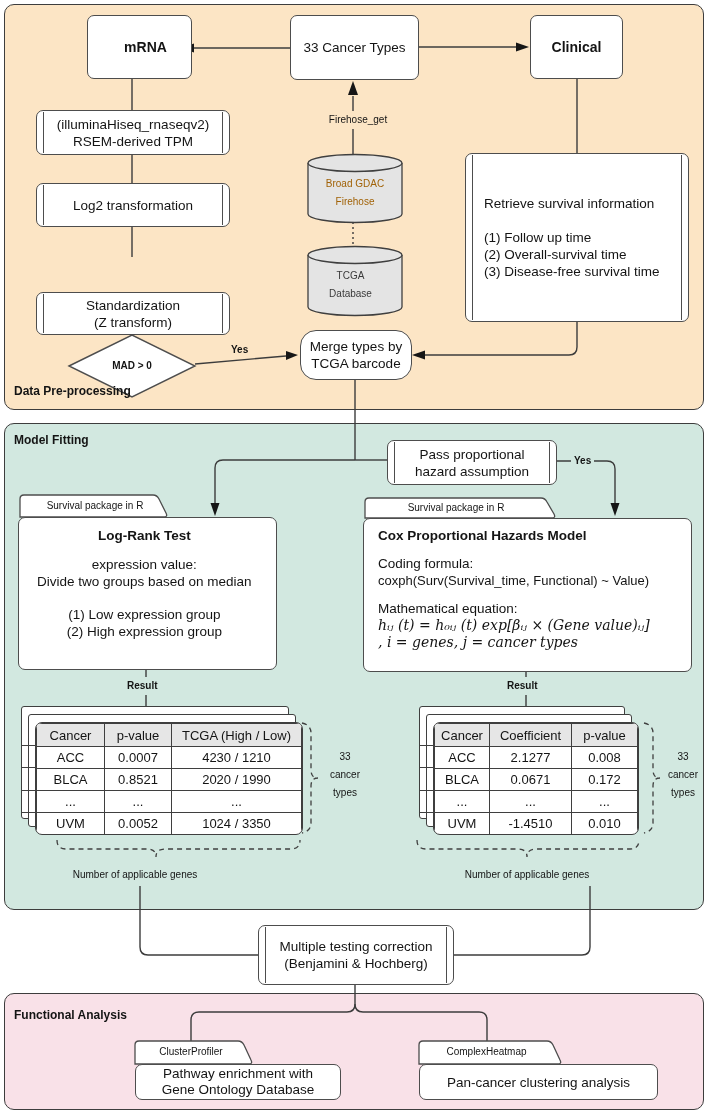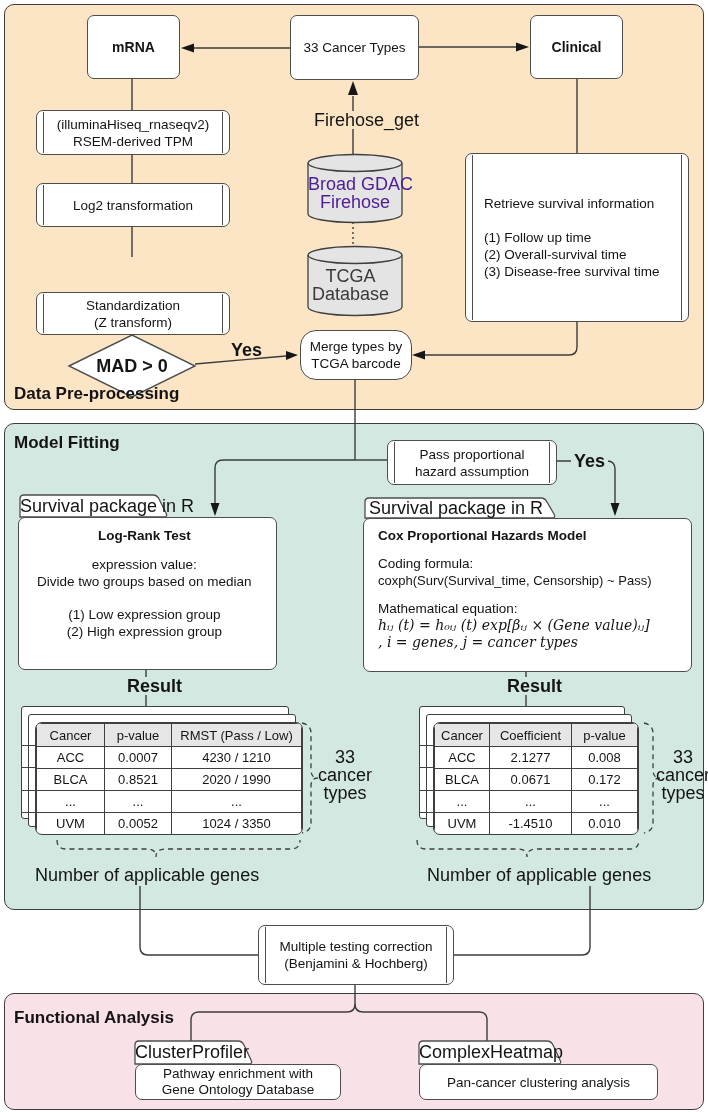--- a/index.html
+++ b/index.html
@@ -5,26 +5,26 @@
   html,body{margin:0;padding:0;background:#fff;}
   #canvas{position:relative;width:708px;height:1112px;background:#fff;
           font-family:"Liberation Sans","DejaVu Sans",sans-serif;color:#141414;overflow:hidden;}
   .section{position:absolute;border:1.7px solid #3d3d3d;border-radius:10px;z-index:0;}
   #svgLayer{position:absolute;left:0;top:0;z-index:1;}
   .box{position:absolute;background:#fff;border:1.4px solid #4d4d4d;border-radius:7px;
        display:flex;flex-direction:column;align-items:center;justify-content:center;
        text-align:center;font-size:13.5px;line-height:17px;z-index:2;}
   .vbar{position:absolute;top:1px;bottom:1px;width:0;border-left:1.3px solid #4d4d4d;}
   .vbar.l{left:6px;} .vbar.r{right:6px;}
-  .lbl{position:absolute;font-size:18px;line-height:18px;white-space:nowrap;z-index:3;}
+  .lbl{position:absolute;font-size:10px;line-height:18px;white-space:nowrap;z-index:3;}
   .bold{font-weight:bold;}
   .center{text-align:center;}
   .bg-orange{background:#fce5c5;padding:0 3px;}
   .bg-teal{background:#d2e8e0;padding:0 3px;}
-  .seclabel{position:absolute;font-size:17px;font-weight:bold;z-index:3;}
+  .seclabel{position:absolute;font-size:12px;font-weight:bold;z-index:3;}
   .sheet{position:absolute;background:#fff;border:1.3px solid #3f3f3f;border-radius:3px;z-index:2;}
   .sliver{position:absolute;height:0;border-top:1.2px solid #3f3f3f;z-index:3;}
   .tcard{position:absolute;background:#fff;border:1.4px solid #3f3f3f;border-radius:7px;overflow:hidden;z-index:2;}
   .tcard table{border-collapse:collapse;width:100%;height:100%;}
   .tcard td{border:1.2px solid #3f3f3f;font-size:13px;text-align:center;padding:0;color:#141414;}
   .tcard tr.th td{background:#e6e6e6;}
   .math{font-family:"DejaVu Serif","Liberation Serif",serif;font-style:italic;font-size:14px;}
 </style>
 </head>
 <body>
@@ -105,21 +105,21 @@
       <path d="M644,723 Q653,725 653,733 L653,770 Q653,778 660,778 Q653,778 653,786 L653,823 Q653,831 644,833"></path>
       <path d="M57,840 Q57,849 66,849 L147,849 Q156,849 156,857 Q156,849 165,849 L291,849 Q300,849 300,840"></path>
       <path d="M417,840 Q417,849 426,849 L518,849 Q527,849 527,857 Q527,849 536,849 L630,849 Q639,849 639,840"></path>
     </g>
   </svg>
 
   <div class="seclabel" style="left:14px;top:384px;">Data Pre-processing</div>
   <div class="seclabel" style="left:14px;top:433px;">Model Fitting</div>
   <div class="seclabel" style="left:14px;top:1008px;">Functional Analysis</div>
 
-  <div class="box bold" style="left:87px;top:15px;width:91px;height:62px;font-size:14px;">
+  <div class="box bold" style="left:87px;top:15px;width:91px;height:62px;font-size:14px;padding-left:12px;">
     <div>mRNA</div>
   </div>
   <div class="box" style="left:290px;top:15px;width:127px;height:63px;">
     <div>33 Cancer Types</div>
   </div>
   <div class="box bold" style="left:530px;top:15px;width:91px;height:62px;font-size:14px;">
     <div>Clinical</div>
   </div>
 
   <div class="lbl bg-orange center" style="left:311px;top:111px;width:88px;">Firehose_get</div>
@@ -137,21 +137,21 @@
   </div>
   <div class="box" style="left:36px;top:257px;width:192px;height:41px;margin-top:35px;">
     <i class="vbar l"></i>
       <i class="vbar r"></i>
     <div>Standardization</div>
     <div>(Z transform)</div>
   </div>
   <div class="lbl center" style="left:69px;top:357px;width:126px;font-weight:bold;">MAD &gt; 0</div>
   <div class="lbl bold" style="left:231px;top:341px;">Yes</div>
 
-  <div class="lbl center" style="left:308px;top:175px;width:94px;color:#4c1d95;">
+  <div class="lbl center" style="left:308px;top:175px;width:94px;color:#a16207;">
     <div>Broad GDAC</div>
     <div>Firehose</div>
   </div>
   <div class="lbl center" style="left:308px;top:267px;width:85px;color:#3a3a3a;">
     <div>TCGA</div>
     <div>Database</div>
   </div>
 
   <div class="box" style="left:465px;top:153px;width:222px;height:167px;align-items:flex-start;justify-content:flex-start;">
     <i class="vbar l"></i>
@@ -190,21 +190,21 @@
       <div>(2) High expression group</div>
     </div>
   </div>
 
   <div class="lbl center" style="left:365px;top:499px;width:182px;">Survival package in R</div>
   <div class="box" style="left:363px;top:518px;width:327px;height:152px;">
     <div style="position:absolute;left:14px;top:8px;text-align:left;white-space:nowrap;">
       <div class="bold">Cox Proportional Hazards Model</div>
       <div style="height:11px;"></div>
       <div>Coding formula:</div>
-      <div style="font-size:13px;">coxph(Surv(Survival_time, Censorship) ~ Pass)</div>
+      <div style="font-size:13px;">coxph(Surv(Survival_time, Functional) ~ Value)</div>
       <div style="height:11px;"></div>
       <div>Mathematical equation:</div>
       <div class="math">hᵢⱼ (t) = h₀ᵢⱼ (t) exp[βᵢⱼ × (Gene value)ᵢⱼ]</div>
       <div class="math">, i = genes, j = cancer types</div>
     </div>
   </div>
 
   <div class="lbl bold bg-teal" style="left:124px;top:677px;">Result</div>
   <div class="lbl bold bg-teal" style="left:504px;top:677px;">Result</div>
 
@@ -213,21 +213,21 @@
   <div class="sliver" style="left:22px;top:745px;width:13px;"></div>
   <div class="sliver" style="left:22px;top:767px;width:13px;"></div>
   <div class="sliver" style="left:22px;top:790px;width:13px;"></div>
   <div class="sliver" style="left:22px;top:812px;width:13px;"></div>
   <div class="tcard" style="left:35px;top:722px;width:266px;height:111px;">
     <table>
       <tbody>
           <tr class="th" style="height:23px;">
         <td style="width:67px;">Cancer</td>
         <td style="width:66px;">p-value</td>
-        <td>RMST (Pass / Low)</td>
+        <td>TCGA (High / Low)</td>
       </tr>
       <tr style="height:22px;">
         <td>ACC</td>
         <td>0.0007</td>
         <td>4230 / 1210</td>
       </tr>
       <tr style="height:22px;">
         <td>BLCA</td>
         <td>0.8521</td>
         <td>2020 / 1990</td>

